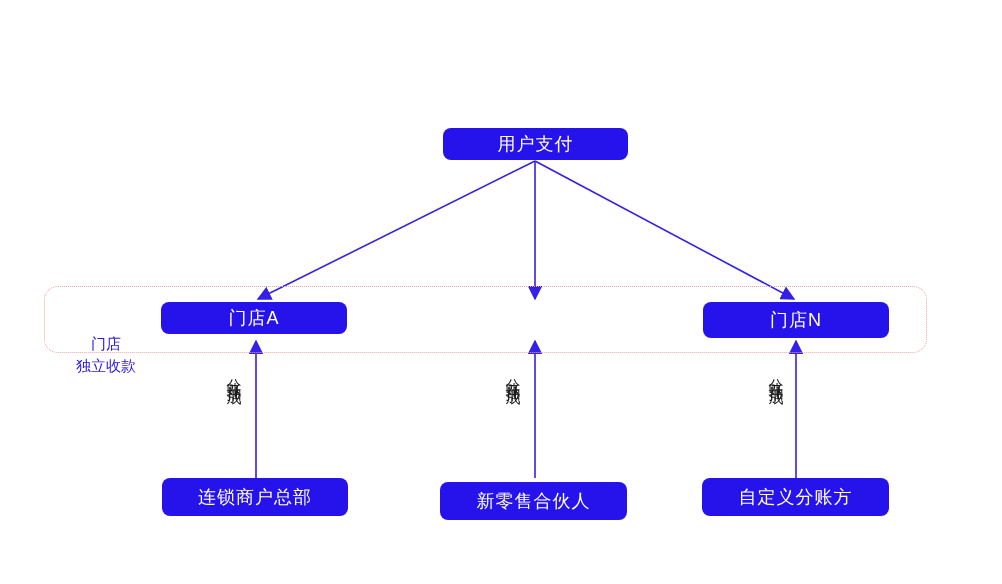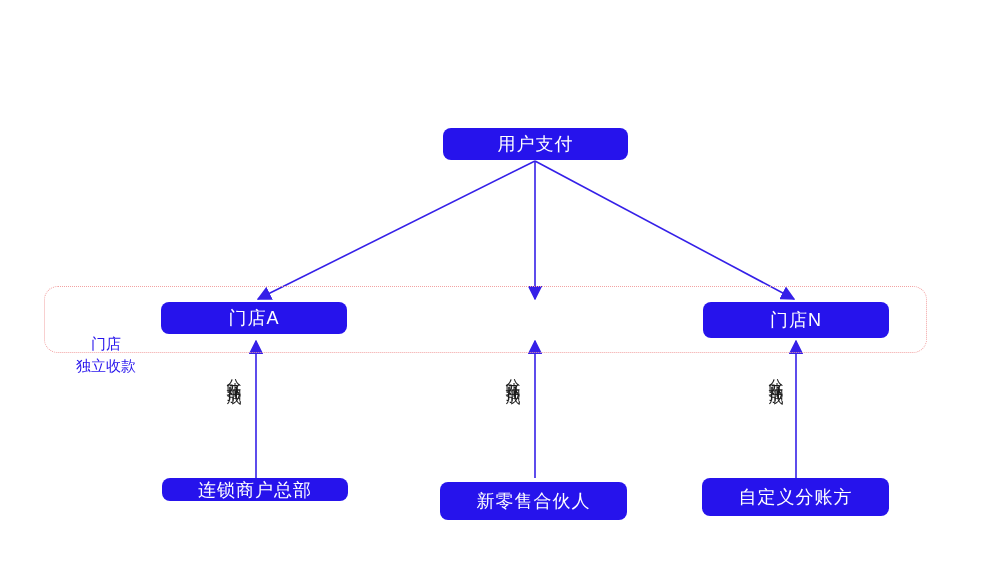--- a/index.html
+++ b/index.html
@@ -104,21 +104,21 @@
 
   <div class="group-box"></div>
   <div class="group-label">门店
 独立收款</div>
 
   <div class="node" style="left:443px; top:128px; width:185px; height:32px;">用户支付</div>
 
   <div class="node" style="left:161px; top:302px; width:186px; height:32px;">门店A</div>
   <div class="node" style="left:703px; top:302px; width:186px; height:36px;">门店N</div>
 
-  <div class="node" style="left:162px; top:478px; width:186px; height:23px;">连锁商户总部</div>
+  <div class="node" style="left:162px; top:478px; width:186px; height:38px;">连锁商户总部</div>
   <div class="node" style="left:440px; top:482px; width:187px; height:38px;">新零售合伙人</div>
   <div class="node" style="left:702px; top:478px; width:187px; height:38px;text-align:center;">自定义分账方</div>
 
   <div class="edge-label" style="left:224px; top:366px;">分账抽成</div>
   <div class="edge-label" style="left:503px; top:366px;">分账抽成</div>
   <div class="edge-label" style="left:766px; top:366px;">分账抽成</div>
 
 </div>
 
 </body></html>

